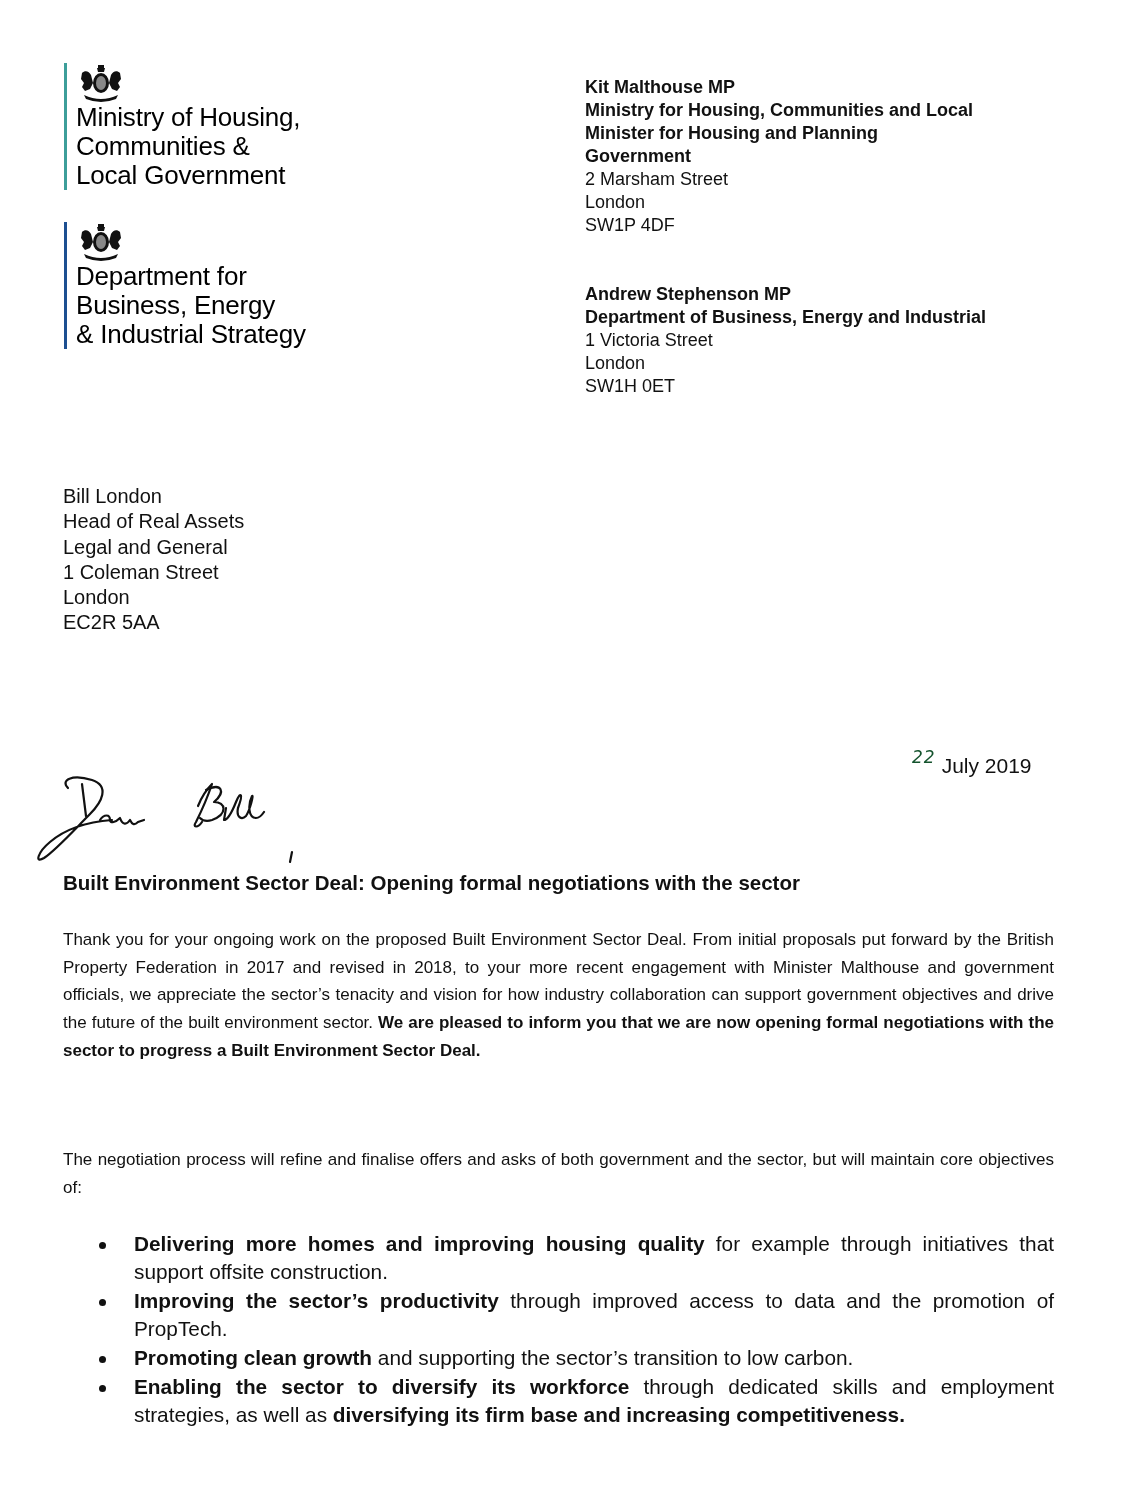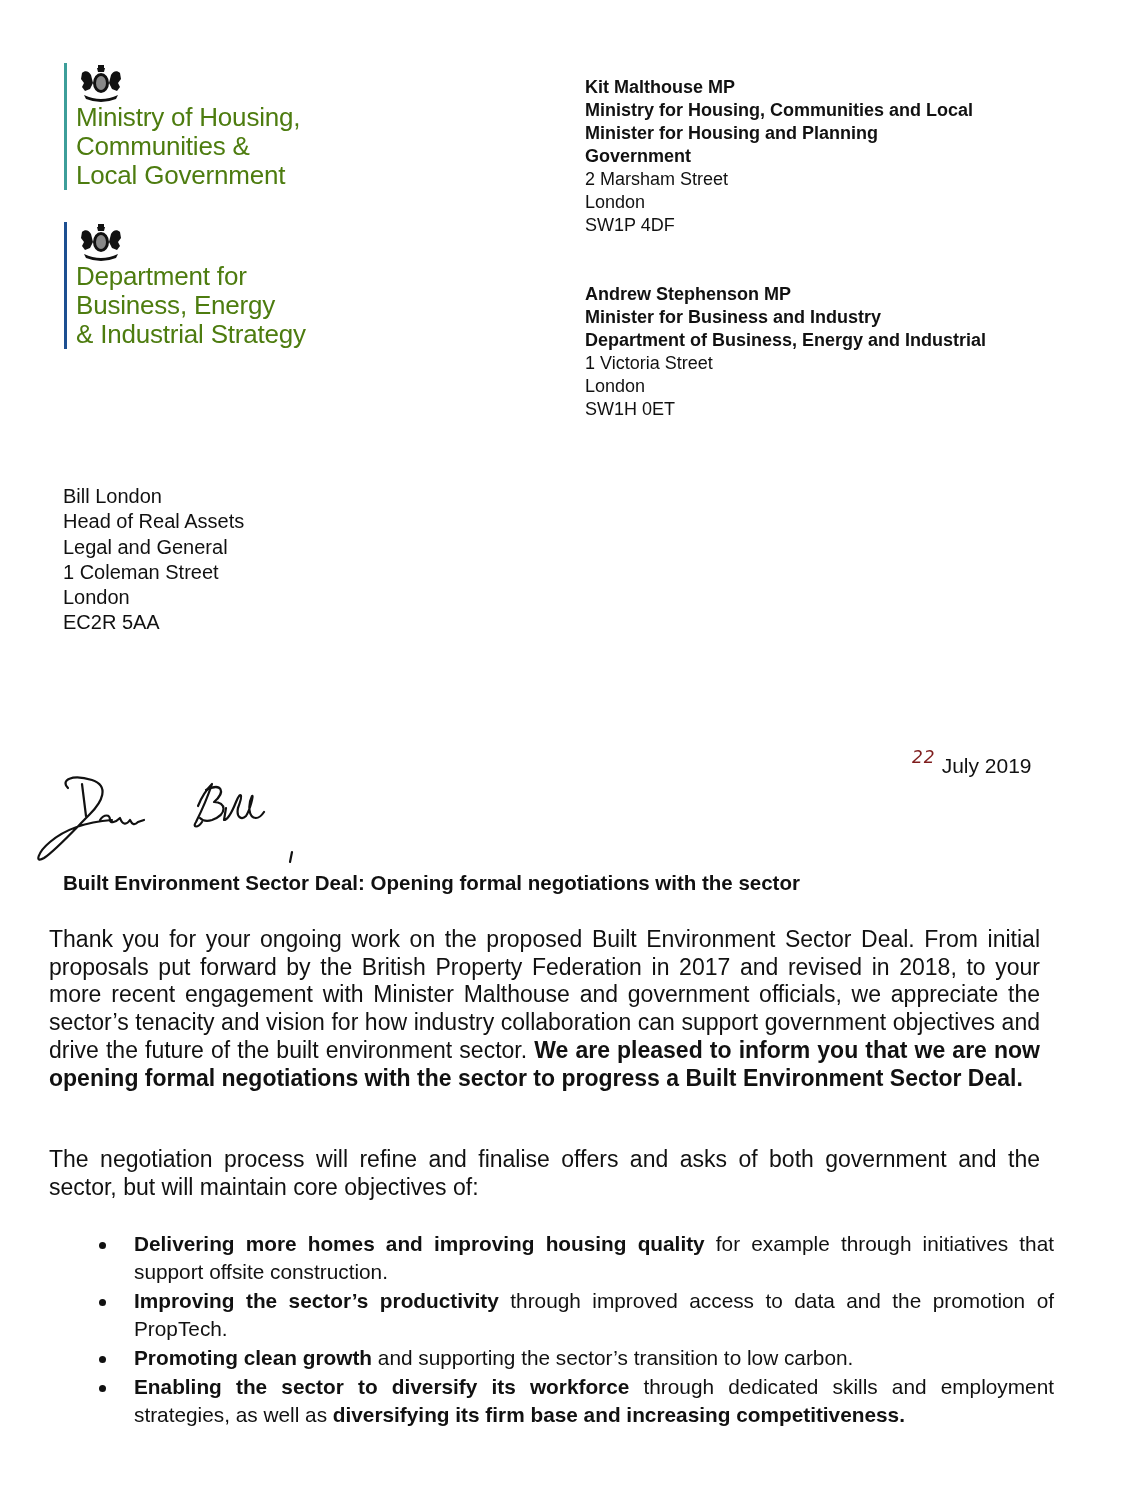--- a/index.html
+++ b/index.html
@@ -5,41 +5,41 @@
     html, body { margin: 0; padding: 0; background: #ffffff; }
     body {
       width: 1148px; height: 1492px; position: relative; overflow: hidden;
       font-family: "Liberation Sans", sans-serif; color: #111;
     }
 
     
     .logo { position: absolute; left: 64px; padding-left: 12px; }
     .logo .bar { position: absolute; left: 0; top: 0; bottom: 0; width: 3px; }
     .logo .crest { display: block; width: 46px; height: 40px; margin-left: 2px; }
-    .logo .name { font-size: 26px; line-height: 29px; color: #4d7c0f; letter-spacing: -0.2px; }
+    .logo .name { font-size: 26px; line-height: 29px; color: #000000; letter-spacing: -0.2px; }
     .logo .name div { white-space: nowrap; }
 
     
     .sender { position: absolute; left: 585px; font-size: 18px; line-height: 23px; }
     .sender .b { font-weight: bold; }
 
     
     .recipient { position: absolute; left: 63px; top: 484px; font-size: 20px; line-height: 25.3px; }
 
     
     .date { position: absolute; left: 912px; top: 754px; font-size: 21px; white-space: nowrap; }
-    .date .hand-day { font-family: "DejaVu Sans", sans-serif; font-size: 17px; font-style: italic; color: #7f1d1d;
+    .date .hand-day { font-family: "DejaVu Sans", sans-serif; font-size: 17px; font-style: italic; color: #14532d;
       position: relative; top: -10px; margin-right: 6px; letter-spacing: 1px; }
 
     
     .salutation { position: absolute; left: 30px; top: 762px; width: 280px; height: 110px; }
 
     
     .subject { position: absolute; left: 63px; top: 871px; font-size: 20.5px; font-weight: bold; white-space: nowrap; }
-    .para { position: absolute; left: 49px; width: 991px; font-size: 23px; line-height: 27.7px; text-align: justify; }
+    .para { position: absolute; left: 63px; width: 991px; font-size: 17px; line-height: 27.7px; text-align: justify; }
     .para b { font-weight: bold; }
     .bullets { position: absolute; left: 63px; top: 1230px; width: 991px; font-size: 20.8px; line-height: 28px; }
     .bullet { position: relative; padding-left: 71px; text-align: justify; margin-bottom: 1px; }
     .bullet .dot { position: absolute; left: 36px; top: 12px; width: 7px; height: 7px; border-radius: 50%; background: #111; }
   </style>
 </head>
 <body>
 
 <div class="logo" style="top:63px;">
   <div class="bar" style="background:#3d9e9a;"></div>
@@ -84,21 +84,20 @@
   <div class="b">Ministry for Housing, Communities and Local</div>
   <div class="b">Minister for Housing and Planning</div>
   <div class="b">Government</div>
   <div>2 Marsham Street</div>
   <div>London</div>
   <div>SW1P 4DF</div>
 </div>
 
 <div class="sender" style="top:283px;">
   <div class="b">Andrew Stephenson MP</div>
-  <div class="b">Minister for Business and Industry</div>
   <div class="b">Department of Business, Energy and Industrial</div>
   <div>1 Victoria Street</div>
   <div>London</div>
   <div>SW1H 0ET</div>
 </div>
 
 <div class="recipient">
   <div>Bill London</div>
   <div>Head of Real Assets</div>
   <div>Legal and General</div>

